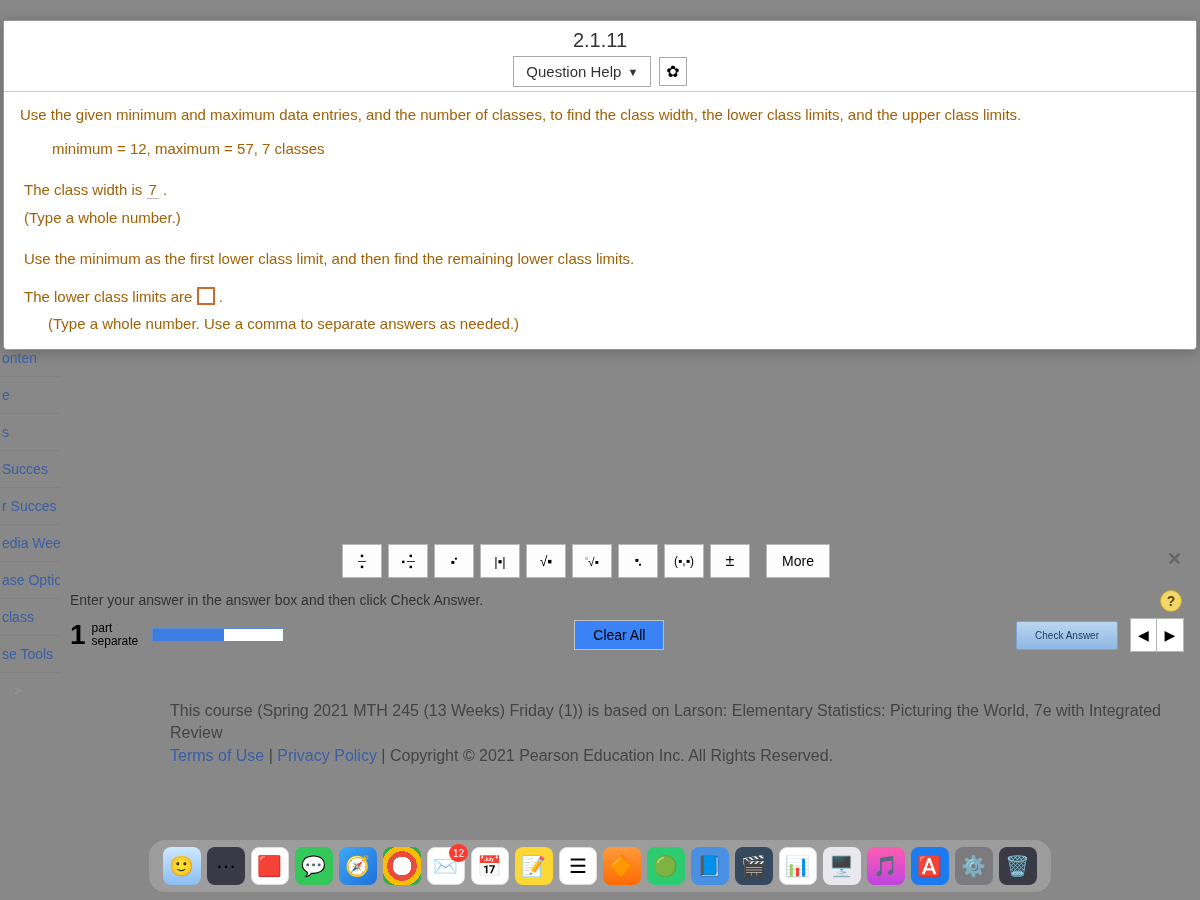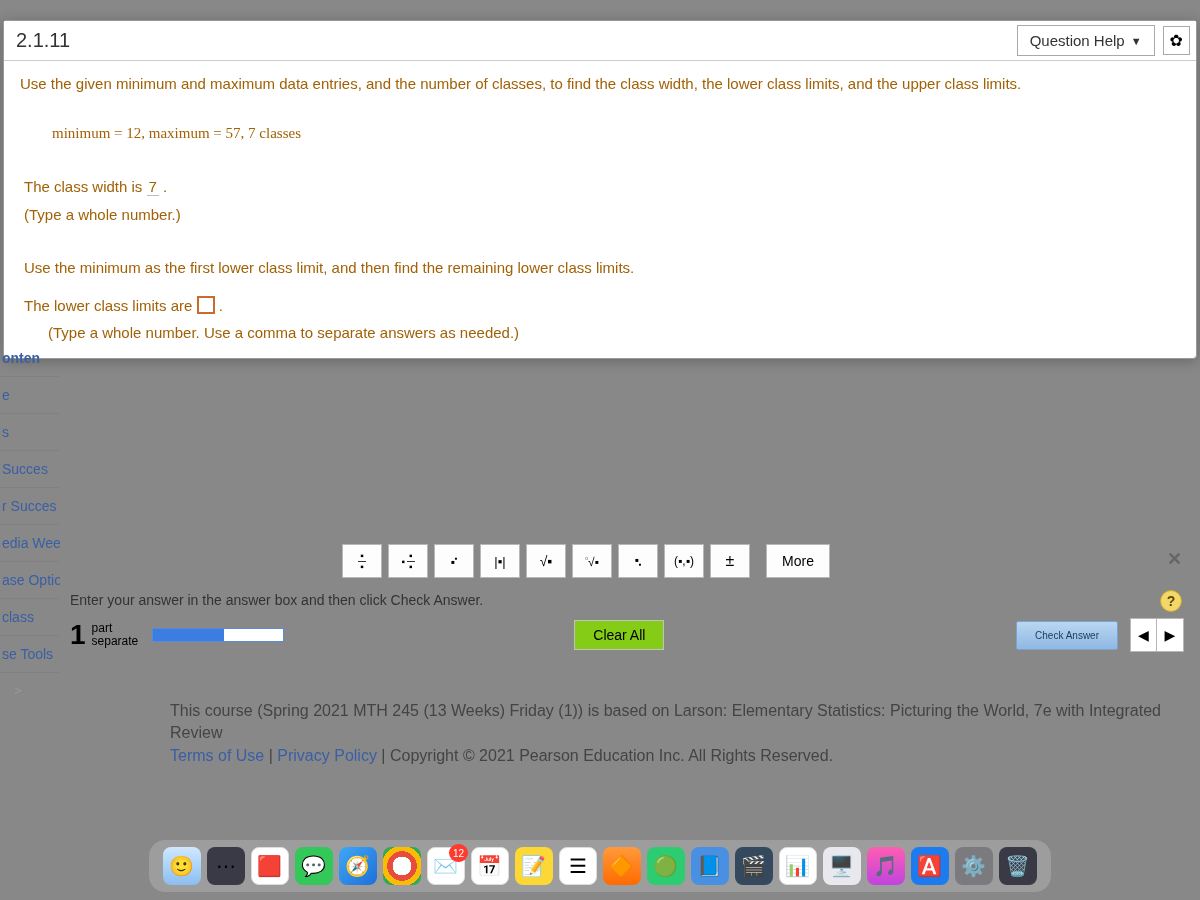--- a/index.html
+++ b/index.html
@@ -13,50 +13,51 @@
     background: #fff;
     border: 1px solid #999;
     border-radius: 4px;
     box-shadow: 0 2px 14px rgba(0,0,0,0.25);
   }
   .qw-header {
     display: flex; justify-content: space-between; align-items: center;
     border-bottom: 1px solid #ccc;
     padding: 4px 6px;
     background: #fff;
+    flex-direction: column;
   }
   .qw-title { font-size: 20px; color: #333; padding: 4px 6px; }
   .qw-header-right { display: flex; align-items: center; gap: 8px; }
   .qhelp {
     border: 1px solid #aaa; padding: 6px 12px; font-size: 15px; color: #333;
     display: flex; align-items: center; gap: 6px; background: #fff; cursor: pointer;
   }
   .qhelp .tri { font-size: 11px; }
   .gear-btn { border: 1px solid #aaa; padding: 4px 6px; font-size: 16px; background: #fff; cursor: pointer; }
   
   .qw-body { padding: 10px 16px 12px 16px; color: #a16207; font-size: 15px; line-height: 1.7; }
-  .indent1 { padding-left: 32px; margin-top: 24px; font-family: Liberation Serif, serif; }
-  .indent0 { padding-left: 4px; margin-top: 28px; }
+  .indent1 { padding-left: 32px; margin-top: 8px; }
+  .indent0 { padding-left: 4px; margin-top: 16px; }
   .answer-box {
     display: inline-block; width: 18px; height: 18px;
     border: 2px solid #c96a2e; background: #fff; vertical-align: text-bottom;
   }
   
   
   .sidebar {
     position: absolute;
     top: 340px; left: 0; width: 60px;
     display: flex; flex-direction: column;
   }
   .sidebar .item {
     font-size: 14px; color: #3a5fa4; padding: 10px 0 10px 2px;
     border-bottom: 1px solid rgba(0,0,0,0.05);
     white-space: nowrap; overflow: hidden;
   }
-  .sidebar .item.bold { font-weight: bold; }
+  .sidebar .item.bold { font-weight: normal; }
   .sidebar .chev { color: #999; font-size: 13px; padding: 10px 0 10px 14px; }
   
   
   .math-palette {
     position: absolute;
     top: 544px; left: 342px;
     display: flex; gap: 6px; align-items: center;
   }
   .mp-btn {
     width: 40px; height: 34px; border: 1px solid #b7b7b7; background: #fdfdfd;
@@ -84,21 +85,21 @@
   }
   .part-block { display: flex; align-items: center; gap: 6px; }
   .part-num { font-size: 28px; font-weight: bold; }
   .part-text { font-size: 12px; line-height: 1.1; }
   .progress {
     width: 132px; height: 14px; border: 1px solid #5b8bd4; margin-left: 8px;
     background: linear-gradient(90deg, #3b7de0 0%, #3b7de0 55%, #fff 55%, #fff 100%);
   }
   .clear-all {
     margin-left: 290px; padding: 6px 18px; border: 1px solid #c1c1c1;
-    background: #84cc16; font-size: 14px; cursor: pointer;
+    background: #3b82f6; font-size: 14px; cursor: pointer;
   }
   .check-ans {
     margin-left: auto; padding: 8px 18px;
     background: linear-gradient(180deg, #b9d7f2 0%, #8fb8e2 100%);
     border: 1px solid #7aa4cf; color: #1d3a57; font-size: 10px; cursor: pointer;
     border-radius: 2px;
   }
   .nav-arrows { margin-left: 12px; display: flex; border: 1px solid #b7b7b7; }
   .nav-arrows .ar { width: 26px; height: 32px; display:flex; align-items:center; justify-content:center; background:#fff; cursor:pointer; font-size:14px;}
   .nav-arrows .ar:first-child { border-right: 1px solid #b7b7b7; }

